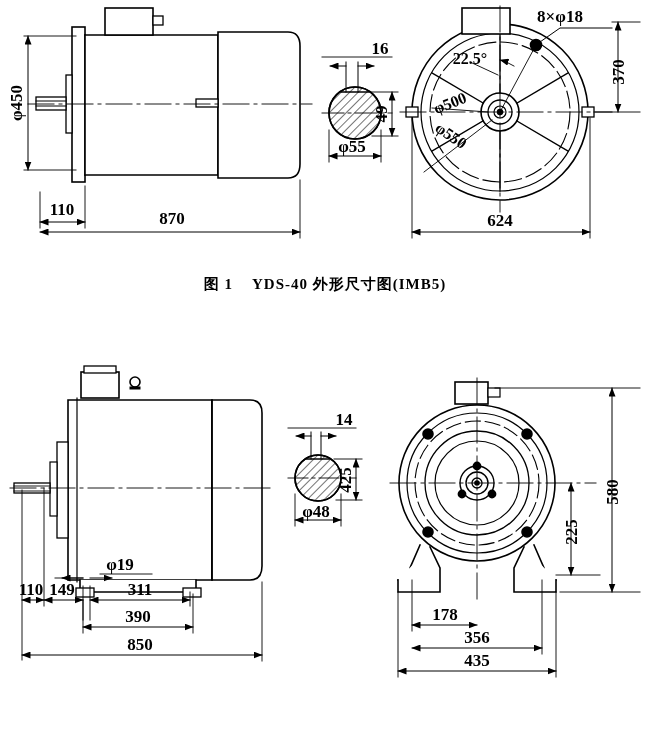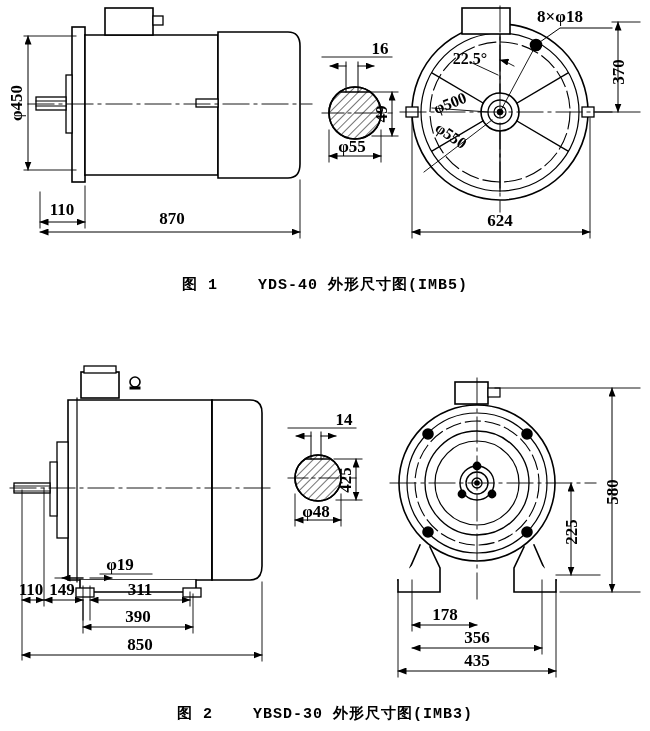--- a/index.html
+++ b/index.html
@@ -4,21 +4,21 @@
 <style>
   html,body{margin:0;padding:0;background:#fff;}
   body{
     width:650px;height:731px;position:relative;overflow:hidden;
     font-family:"Liberation Serif",serif;color:#000;
   }
   .sheet{position:absolute;inset:0;}
   svg{position:absolute;left:0;top:0;}
   .cap{
     position:absolute;width:100%;text-align:center;
-    font-family:Liberation Mono, monospace;
+    font-family:Liberation Serif, serif;
     font-size:15px;font-weight:bold;letter-spacing:1px;
     white-space:pre;
   }
   #cap1{top:275px;}
   #cap2{top:704px;}
 </style>
 </head>
 <body>
 
 <div class="sheet">
@@ -324,15 +324,14 @@
 
     <text x="618" y="492" transform="rotate(-90 618 492)" text-anchor="middle">580</text>
     <text x="577" y="532" transform="rotate(-90 577 532)" text-anchor="middle">225</text>
     <text x="445" y="620" text-anchor="middle">178</text>
     <text x="477" y="643" text-anchor="middle">356</text>
     <text x="477" y="666" text-anchor="middle">435</text>
   </g>
 </svg>
 
 <div class="cap" id="cap1">图 1    YDS-40 外形尺寸图(IMB5)</div>
-<div class="cap" id="cap2">图 2    YBSD-30 外形尺寸图(IMB3)</div>
 
 </div>
 
 </body></html>

